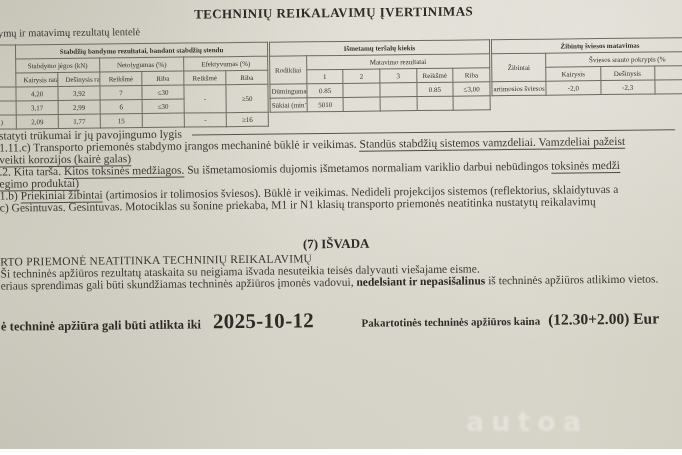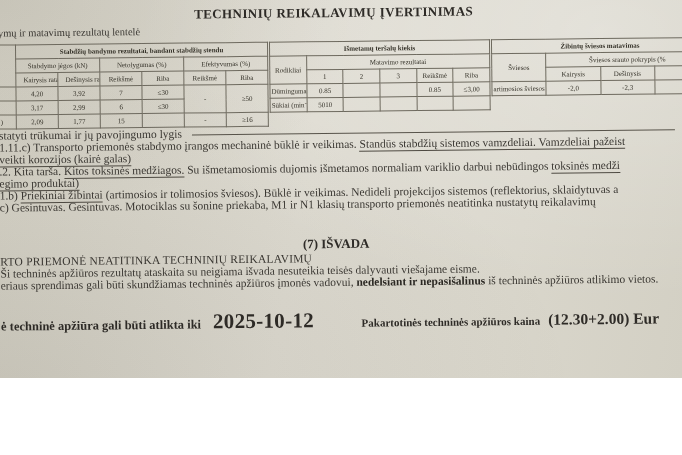--- a/index.html
+++ b/index.html
@@ -1,18 +1,18 @@
 <!DOCTYPE html>
 <html><head>
 <meta charset="utf-8">
 <style>
   html,body { margin:0; padding:0; }
   .photo {
     position: relative;
-    width: 682px; height: 378px;
+    width: 682px; height: 449px;
     overflow: hidden;
     background:
       radial-gradient(ellipse at 88% 8%, rgba(255,255,255,0.30), transparent 55%),
       radial-gradient(ellipse at 0% 105%, rgba(40,35,25,0.10), transparent 60%),
       radial-gradient(ellipse at 0% 0%, rgba(40,35,25,0.08), transparent 40%),
       linear-gradient(100deg, #d5d2c6 0%, #dedbd1 45%, #d9d6cb 75%, #d3d0c4 100%);
     font-family: "Liberation Serif", "DejaVu Serif", serif;
     color: #3a3732;
   }
   .doc {
@@ -185,21 +185,21 @@
         </tr>
       </tbody>
         </table>
 
       <table class="t-lights">
         <tbody>
             <tr>
           <th class="tbl-title" colspan="4">Žibintų šviesos matavimas</th>
         </tr>
         <tr>
-          <th class="w-74" rowspan="2">Šviesos</th>
+          <th class="w-74" rowspan="2">Žibintai</th>
           <th colspan="3">Šviesos srauto pokrypis (%</th>
         </tr>
         <tr>
           <th class="w-58">Kairysis</th>
           <th class="w-56">Dešinysis</th>
           <th class="w-cut"></th>
         </tr>
         <tr>
           <td>artimosios šviesos</td>
           <td>-2,0</td>

